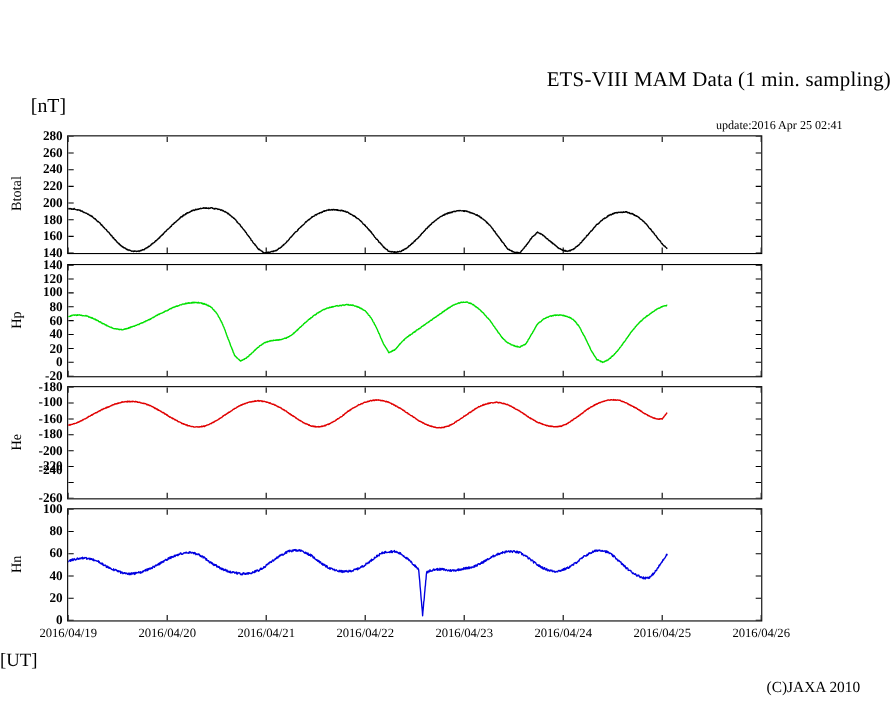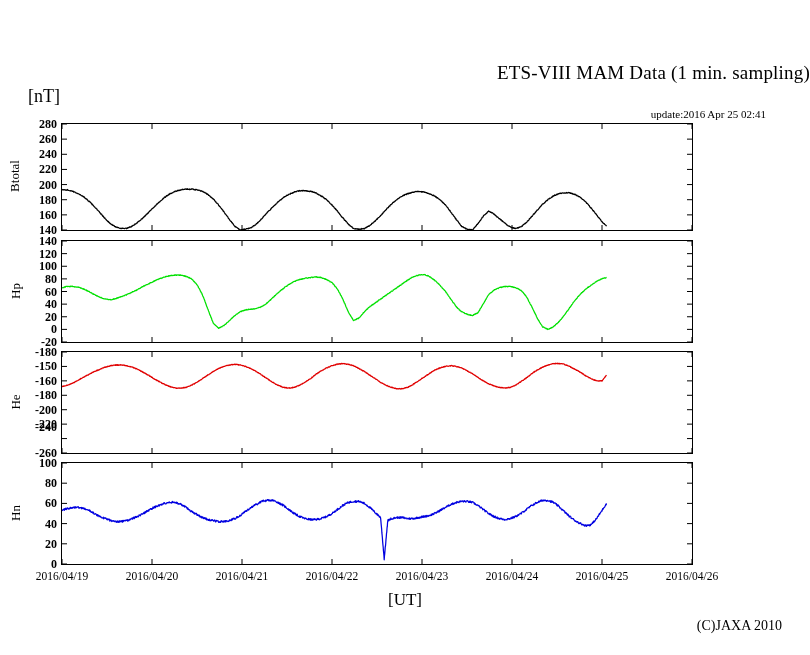--- a/index.html
+++ b/index.html
@@ -4,21 +4,21 @@
 <style>
   html,body{margin:0;padding:0;background:#ffffff;}
   body{width:810px;height:655px;position:relative;
        font-family:"Liberation Serif","DejaVu Serif",serif;color:#000;}
   #root{position:absolute;left:0;top:0;width:810px;height:655px;overflow:hidden;}
 
   .title{position:absolute;left:0;top:62px;width:810px;text-align:right;
          font-size:19px;letter-spacing:.2px;}
   .unit-label{position:absolute;left:28px;top:86px;font-size:18px;}
   .update-stamp{position:absolute;right:44px;top:108px;font-size:11px;}
-  .xaxis-label{position:absolute;left:0;top:590px;width:810px;text-align:center;font-size:17px;}
+  .xaxis-label{position:absolute;left:0;top:590px;width:810px;font-size:17px;}
   .credit{position:absolute;right:28px;top:618px;font-size:14px;}
 
   .panel{position:absolute;left:61px;border:1px solid #000;background:#fff;box-sizing:border-box;}
   .panel svg{display:block;}
 
   .ylab{position:absolute;font-size:13px;transform-origin:50% 50%;
         transform:rotate(-90deg);white-space:nowrap;text-align:center;}
 
   .ytick{position:absolute;right:0;font-size:12px;text-align:right;
          white-space:nowrap;transform:translateY(-50%);font-weight:bold;}
@@ -173,21 +173,21 @@
           <path d="M0.00 34.89 L0.39 34.24 L0.77 34.64 L1.16 34.32 L1.54 33.92 L1.93 34.44 L2.31 34.02 L2.70 33.81 L3.09 33.89 L3.47 33.85 L3.86 33.74 L4.24 33.64 L4.63 33.09 L5.01 33.24 L5.40 33.35 L5.79 32.97 L6.17 32.84 L6.56 32.91 L6.94 32.88 L7.33 32.61 L7.71 32.25 L8.10 32.37 L8.49 31.74 L8.87 31.81 L9.26 31.84 L9.64 31.44 L10.03 31.24 L10.41 31.35 L10.80 30.96 L11.19 30.63 L11.57 30.76 L11.96 30.46 L12.34 30.52 L12.73 29.99 L13.11 29.82 L13.50 29.37 L13.89 29.68 L14.27 29.25 L14.66 28.85 L15.04 28.85 L15.43 28.75 L15.81 28.66 L16.20 28.29 L16.59 28.09 L16.97 28.06 L17.36 27.31 L17.74 27.25 L18.13 27.35 L18.51 26.61 L18.90 26.41 L19.29 26.56 L19.67 26.47 L20.06 26.12 L20.44 25.72 L20.83 25.52 L21.21 25.13 L21.60 25.45 L21.99 25.05 L22.37 24.90 L22.76 24.40 L23.14 24.51 L23.53 23.94 L23.91 23.85 L24.30 23.78 L24.69 23.28 L25.07 23.07 L25.46 23.26 L25.84 23.05 L26.23 23.09 L26.61 22.57 L27.00 22.28 L27.39 22.07 L27.77 22.18 L28.16 21.53 L28.54 21.41 L28.93 21.34 L29.31 21.43 L29.70 20.99 L30.09 20.39 L30.47 20.26 L30.86 20.50 L31.24 19.92 L31.63 20.08 L32.01 19.74 L32.40 19.40 L32.79 19.30 L33.17 19.40 L33.56 19.18 L33.94 18.90 L34.33 18.51 L34.71 18.90 L35.10 18.16 L35.49 18.58 L35.87 17.86 L36.26 18.26 L36.64 17.77 L37.03 17.96 L37.41 17.69 L37.80 17.56 L38.19 17.16 L38.57 16.94 L38.96 16.70 L39.34 16.58 L39.73 16.81 L40.11 16.10 L40.50 16.04 L40.89 15.87 L41.27 16.01 L41.66 15.92 L42.04 15.29 L42.43 15.16 L42.81 15.42 L43.20 15.02 L43.59 15.29 L43.97 15.02 L44.36 15.16 L44.74 14.60 L45.13 14.80 L45.51 14.26 L45.90 14.59 L46.29 14.51 L46.67 14.30 L47.06 14.16 L47.44 14.29 L47.83 13.91 L48.21 13.93 L48.60 13.39 L48.99 13.74 L49.37 13.31 L49.76 13.60 L50.14 13.42 L50.53 13.54 L50.91 13.57 L51.30 13.07 L51.69 13.04 L52.07 13.17 L52.46 13.04 L52.84 13.26 L53.23 13.01 L53.61 13.39 L54.00 12.64 L54.39 13.31 L54.77 13.19 L55.16 12.74 L55.54 13.27 L55.93 12.65 L56.31 13.34 L56.70 13.12 L57.09 13.20 L57.47 12.87 L57.86 13.16 L58.24 13.25 L58.63 12.66 L59.01 12.86 L59.40 12.94 L59.79 13.19 L60.17 13.07 L60.56 13.33 L60.94 12.86 L61.33 13.20 L61.71 13.19 L62.10 13.35 L62.49 13.05 L62.87 13.70 L63.26 13.50 L63.64 13.75 L64.03 13.87 L64.41 13.63 L64.80 13.75 L65.19 13.63 L65.57 14.19 L65.96 14.27 L66.34 14.34 L66.73 14.30 L67.11 14.32 L67.50 14.64 L67.89 14.77 L68.27 14.70 L68.66 14.47 L69.04 15.05 L69.43 14.76 L69.81 14.77 L70.20 15.08 L70.59 15.10 L70.97 15.28 L71.36 15.87 L71.74 15.49 L72.13 16.16 L72.51 16.00 L72.90 15.90 L73.29 16.36 L73.67 16.74 L74.06 16.39 L74.44 16.81 L74.83 16.68 L75.21 16.95 L75.60 17.18 L75.99 17.65 L76.37 17.59 L76.76 17.78 L77.14 17.79 L77.53 18.48 L77.91 18.33 L78.30 18.63 L78.69 19.31 L79.07 18.86 L79.46 19.57 L79.84 19.34 L80.23 19.60 L80.61 20.26 L81.00 19.89 L81.39 20.60 L81.77 20.89 L82.16 20.56 L82.54 21.19 L82.93 21.15 L83.31 21.38 L83.70 21.47 L84.09 22.10 L84.47 21.86 L84.86 22.59 L85.24 22.63 L85.63 22.81 L86.01 23.20 L86.40 23.12 L86.79 23.02 L87.17 23.43 L87.56 24.21 L87.94 24.36 L88.33 24.15 L88.71 24.72 L89.10 24.55 L89.49 25.42 L89.87 25.06 L90.26 25.38 L90.64 26.01 L91.03 26.40 L91.41 26.42 L91.80 26.73 L92.19 27.23 L92.57 26.91 L92.96 27.22 L93.34 27.45 L93.73 27.85 L94.11 28.06 L94.50 27.82 L94.89 28.67 L95.27 28.56 L95.66 28.42 L96.04 28.70 L96.43 29.30 L96.81 29.69 L97.20 29.27 L97.59 29.91 L97.97 29.89 L98.36 30.22 L98.74 30.25 L99.13 30.31 L99.51 30.99 L99.90 31.35 L100.29 31.57 L100.67 31.43 L101.06 31.58 L101.44 31.62 L101.83 31.91 L102.21 32.06 L102.60 32.20 L102.99 32.81 L103.37 33.04 L103.76 32.90 L104.14 32.95 L104.53 33.44 L104.91 33.16 L105.30 33.67 L105.69 33.65 L106.07 33.72 L106.46 34.12 L106.84 34.38 L107.23 34.12 L107.61 34.26 L108.00 34.79 L108.39 34.39 L108.77 35.17 L109.16 35.03 L109.54 34.92 L109.93 35.20 L110.31 35.06 L110.70 35.42 L111.09 35.44 L111.47 35.55 L111.86 35.79 L112.24 35.70 L112.63 35.56 L113.01 35.72 L113.40 35.85 L113.79 35.82 L114.17 36.33 L114.56 36.20 L114.94 36.35 L115.33 36.34 L115.71 36.08 L116.10 36.04 L116.49 36.03 L116.87 35.93 L117.26 35.93 L117.64 36.21 L118.03 36.30 L118.41 36.13 L118.80 36.00 L119.19 36.32 L119.57 35.93 L119.96 35.86 L120.34 35.88 L120.73 36.07 L121.11 36.04 L121.50 35.36 L121.89 35.72 L122.27 35.91 L122.66 35.71 L123.04 35.19 L123.43 35.65 L123.81 35.34 L124.20 35.66 L124.59 34.93 L124.97 35.03 L125.36 34.99 L125.74 34.58 L126.13 34.47 L126.51 34.43 L126.90 34.26 L127.29 34.11 L127.67 34.12 L128.06 33.96 L128.44 33.62 L128.83 33.38 L129.21 33.10 L129.60 33.12 L129.99 32.86 L130.37 33.06 L130.76 32.23 L131.14 32.15 L131.53 31.92 L131.91 31.70 L132.30 32.04 L132.69 31.44 L133.07 31.40 L133.46 30.78 L133.84 30.87 L134.23 30.51 L134.61 30.50 L135.00 30.23 L135.39 30.06 L135.77 29.68 L136.16 29.71 L136.54 29.25 L136.93 28.75 L137.31 28.86 L137.70 28.38 L138.09 28.24 L138.47 28.11 L138.86 27.63 L139.24 27.64 L139.63 27.54 L140.01 27.01 L140.40 26.38 L140.79 26.45 L141.17 25.89 L141.56 25.81 L141.94 25.46 L142.33 25.23 L142.71 25.40 L143.10 24.67 L143.49 24.61 L143.87 24.61 L144.26 23.93 L144.64 23.97 L145.03 23.48 L145.41 23.53 L145.80 22.77 L146.19 22.94 L146.57 22.76 L146.96 22.61 L147.34 22.07 L147.73 21.99 L148.11 21.60 L148.50 21.55 L148.89 21.16 L149.27 20.83 L149.66 20.47 L150.04 20.14 L150.43 19.97 L150.81 20.01 L151.20 19.22 L151.59 19.28 L151.97 19.28 L152.36 19.02 L152.74 18.69 L153.13 18.51 L153.51 18.02 L153.90 18.13 L154.29 17.70 L154.67 17.63 L155.06 17.11 L155.44 17.25 L155.83 16.81 L156.21 16.82 L156.60 16.38 L156.99 16.24 L157.37 15.94 L157.76 16.39 L158.14 16.17 L158.53 15.53 L158.91 15.42 L159.30 15.50 L159.69 15.42 L160.07 14.89 L160.46 14.87 L160.84 15.12 L161.23 14.64 L161.61 14.51 L162.00 14.34 L162.39 14.46 L162.77 14.35 L163.16 14.01 L163.54 13.82 L163.93 13.76 L164.31 13.73 L164.70 13.39 L165.09 13.50 L165.47 13.27 L165.86 13.43 L166.24 13.58 L166.63 13.34 L167.01 13.10 L167.40 12.91 L167.79 13.24 L168.17 12.88 L168.56 13.01 L168.94 13.00 L169.33 12.43 L169.71 12.72 L170.10 12.31 L170.49 12.85 L170.87 12.67 L171.26 12.59 L171.64 12.53 L172.03 12.31 L172.41 12.15 L172.80 12.49 L173.19 12.11 L173.57 12.71 L173.96 12.72 L174.34 12.25 L174.73 12.42 L175.11 12.37 L175.50 12.65 L175.89 12.48 L176.27 13.01 L176.66 12.54 L177.04 13.12 L177.43 12.95 L177.81 12.91 L178.20 12.73 L178.59 13.04 L178.97 13.17 L179.36 13.26 L179.74 13.43 L180.13 13.48 L180.51 13.79 L180.90 13.55 L181.29 13.69 L181.67 13.83 L182.06 14.11 L182.44 14.19 L182.83 14.53 L183.21 14.10 L183.60 14.34 L183.99 14.33 L184.37 15.03 L184.76 15.10 L185.14 15.26 L185.53 15.49 L185.91 15.46 L186.30 15.43 L186.69 15.71 L187.07 15.53 L187.46 16.16 L187.84 16.44 L188.23 16.46 L188.61 16.23 L189.00 16.80 L189.39 17.11 L189.77 17.05 L190.16 17.33 L190.54 17.73 L190.93 17.56 L191.31 17.91 L191.70 18.30 L192.09 18.32 L192.47 18.26 L192.86 18.70 L193.24 18.77 L193.63 18.81 L194.01 19.63 L194.40 19.71 L194.79 19.88 L195.17 20.04 L195.56 20.59 L195.94 20.54 L196.33 20.87 L196.71 20.71 L197.10 21.47 L197.49 21.51 L197.87 21.54 L198.26 21.74 L198.64 21.99 L199.03 22.73 L199.41 22.99 L199.80 23.09 L200.19 23.09 L200.57 23.89 L200.96 23.85 L201.34 24.38 L201.73 24.23 L202.11 24.32 L202.50 25.24 L202.89 25.02 L203.27 25.54 L203.66 25.71 L204.04 26.09 L204.43 26.35 L204.81 26.15 L205.20 26.78 L205.59 26.79 L205.97 26.99 L206.36 27.18 L206.74 28.06 L207.13 27.66 L207.51 28.29 L207.90 28.61 L208.29 28.85 L208.67 29.01 L209.06 29.47 L209.44 29.33 L209.83 29.92 L210.21 30.18 L210.60 30.42 L210.99 30.24 L211.37 30.76 L211.76 30.63 L212.14 30.97 L212.53 31.18 L212.91 31.63 L213.30 31.77 L213.69 32.29 L214.07 32.25 L214.46 32.49 L214.84 32.65 L215.23 33.04 L215.61 33.33 L216.00 32.89 L216.39 33.38 L216.77 33.29 L217.16 33.75 L217.54 33.60 L217.93 33.72 L218.31 34.23 L218.70 34.54 L219.09 34.12 L219.47 34.68 L219.86 34.89 L220.24 35.10 L220.63 35.08 L221.01 35.53 L221.40 35.36 L221.79 35.36 L222.17 35.19 L222.56 35.78 L222.94 35.70 L223.33 35.32 L223.71 35.87 L224.10 35.99 L224.49 35.46 L224.87 36.08 L225.26 36.21 L225.64 36.13 L226.03 35.89 L226.41 35.90 L226.80 36.03 L227.19 36.02 L227.57 35.62 L227.96 36.23 L228.34 35.98 L228.73 36.09 L229.11 35.98 L229.50 35.89 L229.89 35.66 L230.27 35.79 L230.66 35.22 L231.04 35.74 L231.43 35.49 L231.81 35.39 L232.20 35.16 L232.59 35.41 L232.97 35.01 L233.36 34.61 L233.74 35.03 L234.13 34.90 L234.51 34.32 L234.90 34.14 L235.29 33.99 L235.67 33.79 L236.06 33.68 L236.44 33.96 L236.83 33.80 L237.21 33.04 L237.60 33.42 L237.99 33.05 L238.37 32.88 L238.76 32.64 L239.14 32.20 L239.53 32.05 L239.91 32.11 L240.30 31.71 L240.69 31.75 L241.07 31.15 L241.46 31.07 L241.84 31.04 L242.23 30.81 L242.61 30.54 L243.00 30.31 L243.39 29.84 L243.77 29.84 L244.16 29.30 L244.54 29.26 L244.93 28.68 L245.31 28.82 L245.70 28.57 L246.09 28.44 L246.47 27.80 L246.86 27.60 L247.24 27.24 L247.63 27.10 L248.01 27.08 L248.40 26.82 L248.79 26.70 L249.17 26.33 L249.56 25.84 L249.94 25.13 L250.33 25.47 L250.71 25.00 L251.10 24.66 L251.49 24.13 L251.87 23.58 L252.26 23.76 L252.64 23.44 L253.03 22.85 L253.41 22.96 L253.80 22.23 L254.19 21.82 L254.57 21.60 L254.96 21.85 L255.34 21.33 L255.73 20.88 L256.11 21.17 L256.50 20.31 L256.89 20.59 L257.27 19.99 L257.66 19.97 L258.04 19.45 L258.43 19.03 L258.81 19.09 L259.20 18.78 L259.59 18.81 L259.97 18.59 L260.36 18.17 L260.74 18.21 L261.13 17.88 L261.51 17.87 L261.90 17.40 L262.29 17.20 L262.67 16.98 L263.06 16.97 L263.44 16.39 L263.83 16.08 L264.21 15.73 L264.60 15.96 L264.99 15.80 L265.37 15.86 L265.76 15.68 L266.14 15.04 L266.53 14.87 L266.91 15.13 L267.30 15.08 L267.69 14.93 L268.07 14.38 L268.46 14.28 L268.84 13.90 L269.23 13.83 L269.61 13.56 L270.00 13.69 L270.39 13.53 L270.77 13.66 L271.16 13.52 L271.54 13.49 L271.93 12.85 L272.31 13.11 L272.70 13.06 L273.09 13.01 L273.47 12.51 L273.86 12.85 L274.24 12.39 L274.63 12.14 L275.01 12.08 L275.40 11.96 L275.79 12.47 L276.17 12.16 L276.56 12.21 L276.94 11.72 L277.33 12.05 L277.71 11.68 L278.10 11.63 L278.49 12.19 L278.87 12.05 L279.26 11.47 L279.64 11.60 L280.03 11.41 L280.41 11.86 L280.80 11.53 L281.19 11.70 L281.57 11.70 L281.96 11.39 L282.34 11.83 L282.73 11.68 L283.11 11.84 L283.50 11.85 L283.89 11.83 L284.27 12.33 L284.66 12.28 L285.04 12.00 L285.43 12.19 L285.81 12.10 L286.20 12.54 L286.59 12.16 L286.97 12.16 L287.36 12.63 L287.74 12.64 L288.13 12.90 L288.51 13.21 L288.90 13.19 L289.29 12.84 L289.67 13.04 L290.06 13.53 L290.44 13.29 L290.83 13.53 L291.21 13.44 L291.60 13.99 L291.99 13.82 L292.37 14.27 L292.76 14.30 L293.14 14.58 L293.53 14.50 L293.91 14.98 L294.30 15.44 L294.69 15.21 L295.07 15.47 L295.46 15.44 L295.84 16.13 L296.23 16.35 L296.61 16.16 L297.00 16.28 L297.39 16.97 L297.77 17.26 L298.16 17.05 L298.54 17.20 L298.93 17.32 L299.31 18.12 L299.70 18.11 L300.09 18.19 L300.47 18.72 L300.86 19.01 L301.24 18.55 L301.63 18.73 L302.01 19.23 L302.40 19.31 L302.79 19.85 L303.17 19.96 L303.56 20.22 L303.94 20.34 L304.33 21.09 L304.71 20.81 L305.10 21.09 L305.49 21.72 L305.87 21.53 L306.26 22.30 L306.64 22.64 L307.03 22.86 L307.41 22.96 L307.80 23.35 L308.19 23.20 L308.57 23.37 L308.96 24.19 L309.34 24.45 L309.73 24.34 L310.11 24.58 L310.50 24.94 L310.89 25.33 L311.27 25.62 L311.66 25.77 L312.04 26.06 L312.43 25.99 L312.81 26.11 L313.20 26.72 L313.59 26.94 L313.97 27.48 L314.36 27.33 L314.74 27.42 L315.13 27.81 L315.51 28.10 L315.90 28.40 L316.29 28.86 L316.67 29.18 L317.06 29.15 L317.44 29.71 L317.83 29.91 L318.21 30.29 L318.60 30.29 L318.99 30.82 L319.37 31.01 L319.76 30.92 L320.14 31.05 L320.53 31.43 L320.91 31.30 L321.30 31.73 L321.69 32.02 L322.07 32.06 L322.46 32.70 L322.84 32.35 L323.23 32.71 L323.61 32.94 L324.00 33.43 L324.39 33.61 L324.77 33.77 L325.16 33.49 L325.54 33.87 L325.93 34.14 L326.31 34.09 L326.70 34.58 L327.09 34.58 L327.47 34.34 L327.86 34.83 L328.24 35.00 L328.63 35.25 L329.01 35.51 L329.40 35.15 L329.79 35.12 L330.17 35.83 L330.56 35.31 L330.94 35.74 L331.33 35.83 L331.71 35.92 L332.10 36.10 L332.49 36.43 L332.87 36.50 L333.26 36.04 L333.64 36.22 L334.03 36.62 L334.41 36.83 L334.80 36.88 L335.19 36.61 L335.57 36.87 L335.96 36.91 L336.34 37.00 L336.73 36.71 L337.11 36.65 L337.50 36.48 L337.89 36.93 L338.27 36.71 L338.66 37.01 L339.04 37.06 L339.43 36.47 L339.81 36.56 L340.20 36.64 L340.59 36.75 L340.97 36.34 L341.36 36.74 L341.74 36.67 L342.13 36.20 L342.51 35.82 L342.90 36.09 L343.29 35.63 L343.67 35.87 L344.06 35.80 L344.44 35.32 L344.83 35.45 L345.21 35.48 L345.60 35.57 L345.99 35.45 L346.37 34.66 L346.76 35.03 L347.14 34.30 L347.53 34.47 L347.91 34.03 L348.30 34.21 L348.69 33.63 L349.07 33.76 L349.46 33.49 L349.84 33.21 L350.23 33.07 L350.61 32.96 L351.00 32.80 L351.39 31.86 L351.77 31.66 L352.16 31.77 L352.54 31.78 L352.93 30.85 L353.31 30.90 L353.70 30.40 L354.09 30.44 L354.47 30.12 L354.86 30.19 L355.24 29.80 L355.63 29.53 L356.01 29.29 L356.40 28.98 L356.79 28.62 L357.17 28.40 L357.56 28.20 L357.94 28.08 L358.33 27.66 L358.71 27.65 L359.10 27.20 L359.49 26.66 L359.87 26.21 L360.26 26.37 L360.64 26.10 L361.03 25.98 L361.41 25.48 L361.80 25.27 L362.19 25.28 L362.57 24.88 L362.96 24.50 L363.34 24.07 L363.73 24.28 L364.11 23.41 L364.50 23.15 L364.89 23.11 L365.27 22.61 L365.66 23.01 L366.04 22.51 L366.43 22.38 L366.81 22.23 L367.20 21.62 L367.59 21.09 L367.97 21.32 L368.36 21.09 L368.74 20.59 L369.13 20.66 L369.51 19.78 L369.90 19.99 L370.29 19.32 L370.67 19.42 L371.06 19.27 L371.44 18.85 L371.83 18.71 L372.21 18.62 L372.60 18.16 L372.99 17.56 L373.37 17.73 L373.76 17.80 L374.14 17.77 L374.53 17.56 L374.91 16.93 L375.30 17.06 L375.69 16.90 L376.07 16.96 L376.46 16.62 L376.84 16.00 L377.23 16.50 L377.61 15.89 L378.00 15.56 L378.39 16.05 L378.77 15.97 L379.16 15.75 L379.54 15.17 L379.93 15.47 L380.31 15.29 L380.70 15.31 L381.09 15.05 L381.47 14.60 L381.86 15.02 L382.24 14.40 L382.63 14.86 L383.01 14.42 L383.40 14.73 L383.79 14.49 L384.17 14.01 L384.56 13.97 L384.94 13.98 L385.33 14.07 L385.71 14.23 L386.10 14.36 L386.49 14.21 L386.87 14.14 L387.26 13.97 L387.64 13.92 L388.03 13.70 L388.41 14.06 L388.80 13.88 L389.19 13.41 L389.57 13.59 L389.96 13.62 L390.34 13.81 L390.73 14.20 L391.11 13.83 L391.50 14.28 L391.89 13.83 L392.27 13.95 L392.66 13.91 L393.04 14.27 L393.43 14.15 L393.81 14.24 L394.20 14.73 L394.59 14.85 L394.97 14.81 L395.36 14.93 L395.74 14.56 L396.13 15.16 L396.51 14.87 L396.90 14.81 L397.29 15.16 L397.67 15.41 L398.06 15.69 L398.44 15.70 L398.83 15.69 L399.21 15.56 L399.60 15.98 L399.99 16.06 L400.37 16.30 L400.76 16.43 L401.14 16.89 L401.53 16.72 L401.91 17.32 L402.30 17.11 L402.69 17.23 L403.07 17.50 L403.46 17.87 L403.84 18.20 L404.23 18.09 L404.61 18.45 L405.00 18.54 L405.39 19.22 L405.77 18.96 L406.16 19.43 L406.54 19.93 L406.93 19.92 L407.31 20.18 L407.70 20.29 L408.09 20.18 L408.47 20.58 L408.86 20.97 L409.24 21.20 L409.63 20.92 L410.01 21.48 L410.40 21.62 L410.79 21.69 L411.17 22.46 L411.56 22.53 L411.94 22.71 L412.33 22.88 L412.71 23.27 L413.10 23.27 L413.49 23.70 L413.87 24.22 L414.26 24.08 L414.64 24.70 L415.03 24.55 L415.41 25.10 L415.80 25.18 L416.19 25.39 L416.57 25.96 L416.96 26.13 L417.34 26.45 L417.73 26.88 L418.11 26.64 L418.50 27.23 L418.89 27.50 L419.27 27.81 L419.66 28.05 L420.04 27.81 L420.43 28.68 L420.81 28.33 L421.20 28.64 L421.59 28.98 L421.97 29.02 L422.36 29.51 L422.74 29.38 L423.13 30.02 L423.51 29.95 L423.90 30.30 L424.29 30.32 L424.67 30.79 L425.06 31.15 L425.44 31.08 L425.83 31.64 L426.21 31.63 L426.60 31.69 L426.99 32.20 L427.37 32.37 L427.76 32.51 L428.14 32.06 L428.53 32.33 L428.91 32.48 L429.30 32.95 L429.69 32.94 L430.07 32.89 L430.46 33.41 L430.84 33.14 L431.23 33.87 L431.61 33.65 L432.00 33.89 L432.39 33.84 L432.77 34.20 L433.16 34.26 L433.54 34.23 L433.93 34.72 L434.31 34.41 L434.70 34.89 L435.09 35.04 L435.47 34.82 L435.86 34.83 L436.24 35.25 L436.63 35.47 L437.01 35.12 L437.40 35.20 L437.79 35.58 L438.17 35.76 L438.56 35.32 L438.94 35.32 L439.33 35.79 L439.71 35.45 L440.10 35.39 L440.49 35.80 L440.87 35.75 L441.26 36.00 L441.64 35.86 L442.03 35.95 L442.41 35.89 L442.80 35.78 L443.19 36.04 L443.57 36.11 L443.96 35.74 L444.34 35.99 L444.73 35.62 L445.11 35.94 L445.50 35.99 L445.89 35.70 L446.27 35.26 L446.66 35.55 L447.04 35.77 L447.43 35.28 L447.81 35.41 L448.20 35.67 L448.59 35.51 L448.97 34.93 L449.36 34.86 L449.74 34.85 L450.13 34.32 L450.51 34.52 L450.90 34.33 L451.29 34.11 L451.67 33.87 L452.06 33.83 L452.44 33.99 L452.83 33.79 L453.21 33.16 L453.60 33.17 L453.99 32.82 L454.37 32.97 L454.76 32.21 L455.14 31.97 L455.53 31.98 L455.91 31.83 L456.30 31.60 L456.69 31.10 L457.07 30.83 L457.46 30.36 L457.84 30.11 L458.23 30.41 L458.61 30.11 L459.00 29.58 L459.39 29.05 L459.77 28.77 L460.16 28.71 L460.54 28.32 L460.93 28.35 L461.31 28.28 L461.70 27.83 L462.09 27.28 L462.47 27.27 L462.86 26.72 L463.24 26.83 L463.63 26.16 L464.01 26.53 L464.40 25.66 L464.79 25.46 L465.17 25.14 L465.56 25.32 L465.94 24.59 L466.33 24.27 L466.71 24.14 L467.10 24.15 L467.49 23.36 L467.87 23.45 L468.26 22.98 L468.64 22.76 L469.03 22.12 L469.41 21.68 L469.80 21.71 L470.19 21.63 L470.57 21.12 L470.96 20.87 L471.34 20.30 L471.73 20.11 L472.11 19.75 L472.50 20.18 L472.89 19.31 L473.27 19.04 L473.66 19.17 L474.04 19.12 L474.43 18.56 L474.81 18.07 L475.20 17.88 L475.59 18.07 L475.97 17.76 L476.36 17.59 L476.74 17.54 L477.13 17.20 L477.51 16.72 L477.90 16.37 L478.29 16.68 L478.67 15.88 L479.06 15.76 L479.44 16.05 L479.83 15.40 L480.21 15.46 L480.60 14.99 L480.99 15.23 L481.37 14.80 L481.76 14.58 L482.14 14.57 L482.53 14.16 L482.91 14.29 L483.30 13.81 L483.69 14.10 L484.07 13.93 L484.46 13.58 L484.84 13.34 L485.23 13.29 L485.61 13.39 L486.00 12.95 L486.39 13.05 L486.77 12.89 L487.16 12.56 L487.54 12.86 L487.93 12.52 L488.31 12.38 L488.70 12.26 L489.09 12.15 L489.47 11.98 L489.86 12.06 L490.24 11.85 L490.63 11.55 L491.01 11.66 L491.40 11.48 L491.79 11.65 L492.17 11.88 L492.56 11.72 L492.94 11.42 L493.33 11.75 L493.71 11.25 L494.10 11.27 L494.49 11.60 L494.87 11.70 L495.26 11.70 L495.64 11.27 L496.03 11.85 L496.41 11.45 L496.80 11.55 L497.19 11.94 L497.57 11.38 L497.96 11.65 L498.34 11.89 L498.73 11.77 L499.11 11.54 L499.50 11.55 L499.89 11.78 L500.27 11.72 L500.66 11.88 L501.04 11.82 L501.43 11.83 L501.81 11.90 L502.20 12.01 L502.59 12.64 L502.97 12.80 L503.36 13.02 L503.74 13.10 L504.13 12.85 L504.51 13.28 L504.90 13.20 L505.29 13.36 L505.67 13.52 L506.06 13.98 L506.44 14.00 L506.83 14.18 L507.21 14.11 L507.60 14.36 L507.99 14.47 L508.37 14.63 L508.76 15.39 L509.14 15.12 L509.53 15.39 L509.91 15.99 L510.30 15.83 L510.69 16.32 L511.07 16.17 L511.46 16.83 L511.84 16.53 L512.23 16.67 L512.61 17.28 L513.00 17.30 L513.39 17.37 L513.77 17.48 L514.16 18.26 L514.54 18.43 L514.93 18.05 L515.31 18.65 L515.70 18.63 L516.09 18.66 L516.47 19.27 L516.86 19.18 L517.24 19.45 L517.63 20.06 L518.01 20.10 L518.40 20.20 L518.79 20.70 L519.17 20.55 L519.56 20.73 L519.94 21.48 L520.33 21.25 L520.71 21.94 L521.10 22.17 L521.49 21.94 L521.87 22.65 L522.26 23.07 L522.64 23.10 L523.03 23.57 L523.41 23.41 L523.80 24.16 L524.19 24.12 L524.57 24.12 L524.96 24.32 L525.34 24.65 L525.73 24.78 L526.11 25.08 L526.50 25.10 L526.89 25.78 L527.27 25.58 L527.66 25.61 L528.04 26.23 L528.43 26.09 L528.81 26.57 L529.20 26.82 L529.59 27.03 L529.97 27.10 L530.36 27.25 L530.74 27.05 L531.13 27.77 L531.51 27.94 L531.90 28.01 L532.29 27.71 L532.67 28.28 L533.06 27.99 L533.44 28.46 L533.83 28.59 L534.21 28.47 L534.60 28.74 L534.99 28.84 L535.37 28.98 L535.76 28.76 L536.14 28.86 L536.53 29.13 L536.91 29.01 L537.30 28.69 L537.69 29.13 L538.07 28.76 L538.46 28.67 L538.84 28.90 L539.23 28.59 L539.61 28.91 L540.00 29.12 L540.32 28.61 L540.64 27.94 L540.96 27.64 L541.29 27.38 L541.61 26.75 L541.93 26.25 L542.25 26.03 L542.57 25.73 L542.89 24.91 L543.21 25.07 L543.54 24.26 L543.86 23.89 L544.18 23.49 L544.50 23.09" fill="none" stroke="#e00000" stroke-width="1.25" stroke-linejoin="round"></path>
         </svg>
       </div>
       <div class="ytickcol" style="top: 351px; height: 103px;">
         <div class="ytick" style="top: 102px;">-260</div>
         <div class="ytick" style="top: 76px; margin-left: 42px;">-240</div>
         <div class="ytick" style="top: 73.1429px;">-220</div>
         <div class="ytick" style="top: 58.7143px;">-200</div>
         <div class="ytick" style="top: 44.2857px;">-180</div>
         <div class="ytick" style="top: 29.8571px; margin-left: 48px;">-160</div>
-        <div class="ytick" style="top: 15.4286px;">-150</div>
+        <div class="ytick" style="top: 15.4286px;">-100</div>
         <div class="ytick" style="top: 1px;">-180</div>
       </div>
       <div class="ylab" style="width: 103px; left: -36.5px; top: 393.5px;">He</div>
       <div class="panel" style="top: 462px; width: 632px; height: 103px;">
         <svg width="630" height="101">
           <line x1="0.00" y1="0" x2="0.00" y2="5" stroke="#000" stroke-width="1"></line>
           <line x1="0.00" y1="101" x2="0.00" y2="96" stroke="#000" stroke-width="1"></line>
           <line x1="90.00" y1="0" x2="90.00" y2="5" stroke="#000" stroke-width="1"></line>
           <line x1="90.00" y1="101" x2="90.00" y2="96" stroke="#000" stroke-width="1"></line>
           <line x1="180.00" y1="0" x2="180.00" y2="5" stroke="#000" stroke-width="1"></line>

